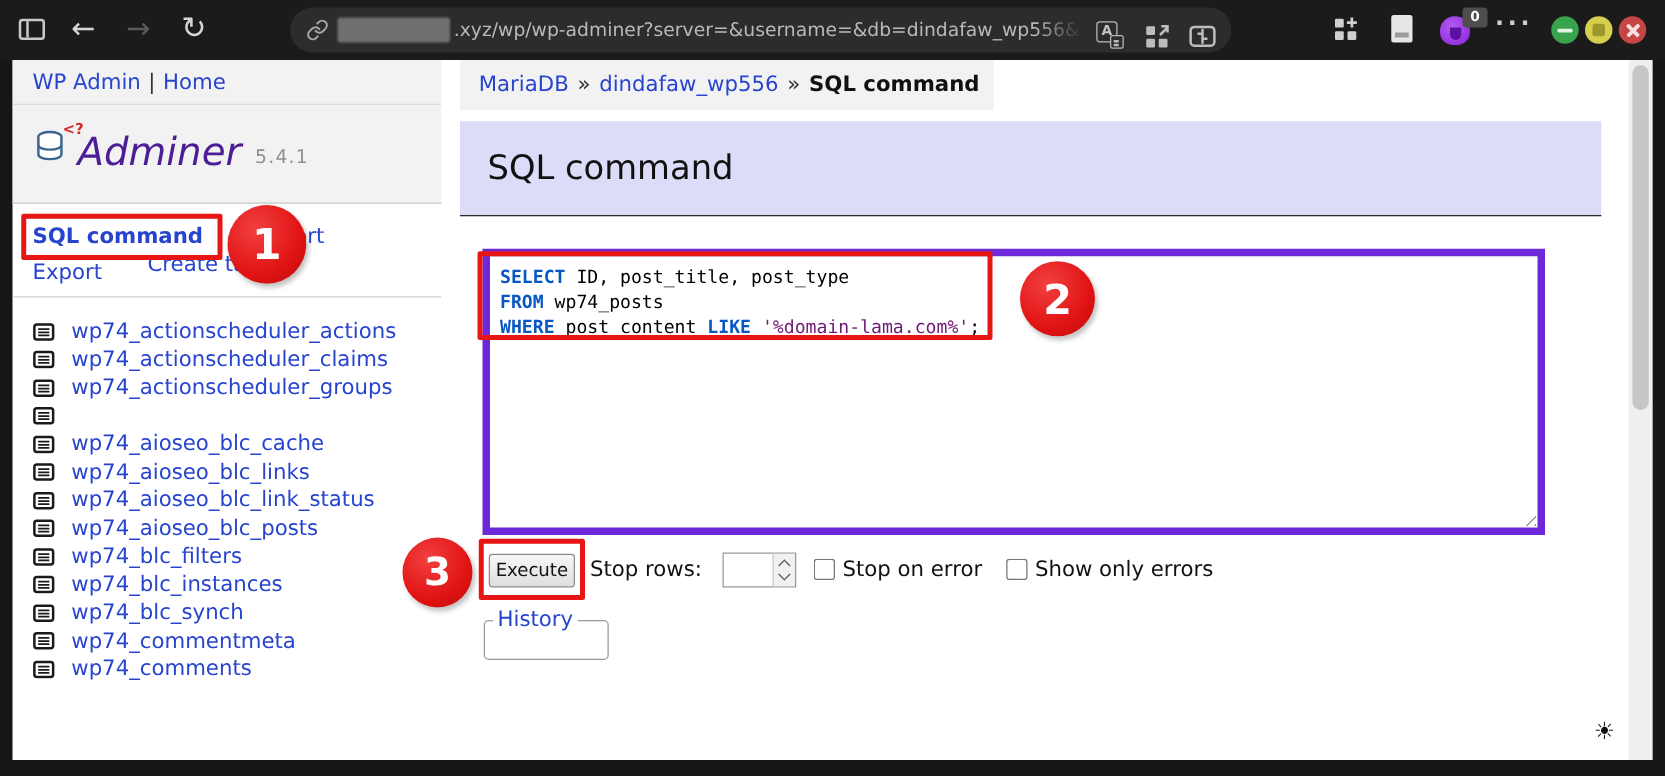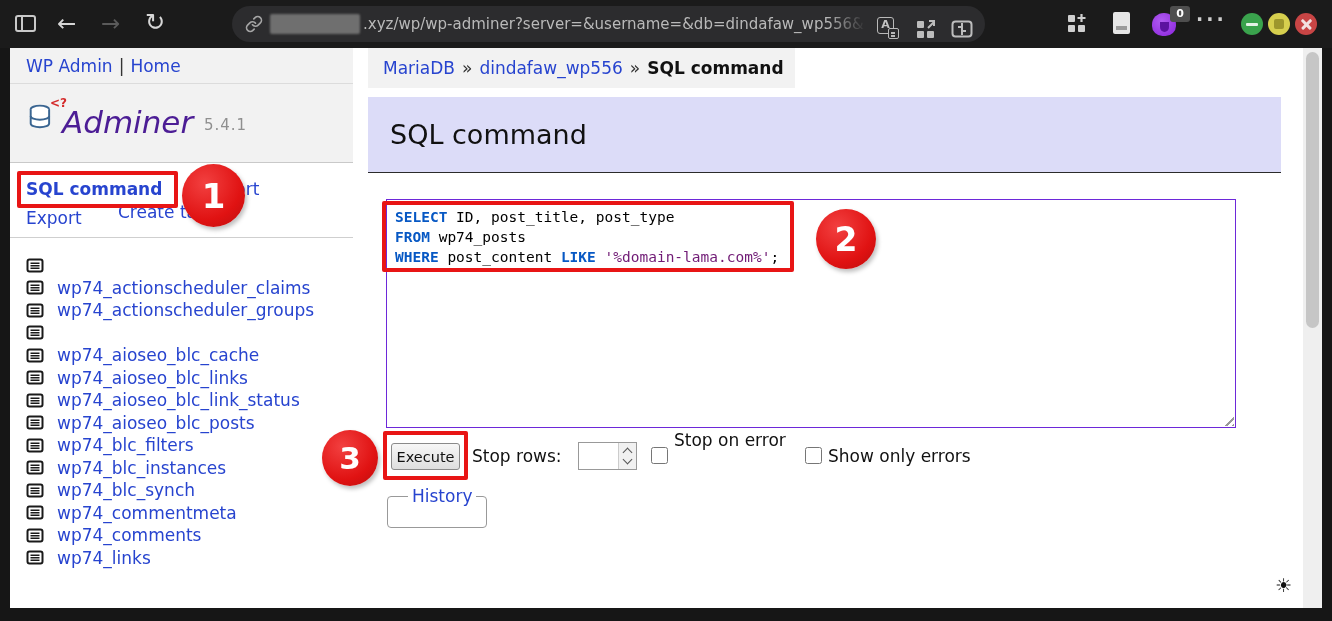--- a/index.html
+++ b/index.html
@@ -48,36 +48,36 @@
   .tables { position:absolute; left:16px; top:206px; width:330px; }
   .trow { display:flex; align-items:center; height:22.5px; }
   .trow svg { flex:0 0 18px; margin-right:13px; }
   .trow a { font-size:17px; white-space:nowrap; }
 
   
   .breadcrumb { position:absolute; left:358px; top:0; width:427px; height:40px; background:#f2f2f2; display:flex; align-items:center; padding-left:15px; font-size:17px; gap:7px; white-space:nowrap; }
   .bc-sep { color:#333; } .bc-cur { color:#111; font-weight:bold; }
   .h2box { position:absolute; left:358px; top:49px; width:913px; height:76px; background:#dcdcf8; border-bottom:1px solid #2b2b2b; display:flex; align-items:center; padding-left:22px; }
   .h2box .t { font-size:27px; color:#111; }
-  .sqlarea { position:absolute; left:376px; top:151px; width:850px; height:229px; background:#fff; border:1px solid #6d28d9; padding:7px 8px; font-family:"DejaVu Sans Mono","Liberation Mono",monospace; font-size:14.5px; line-height:20px; cursor:text; }
+  .sqlarea { position:absolute; left:376px; top:151px; width:850px; height:229px; background:#fff; border:6px solid #6d28d9; padding:7px 8px; font-family:"DejaVu Sans Mono","Liberation Mono",monospace; font-size:14.5px; line-height:20px; cursor:text; }
   .sqlarea .kw { color:#0758c4; font-weight:bold; }
   .sqlarea .str { color:#701a75; }
   .sqlline { white-space:pre; }
   .resize-grip { position:absolute; right:1px; bottom:1px; width:13px; height:13px;
      background:repeating-linear-gradient(135deg, transparent 0 3px, #999 3px 4.5px);
      clip-path:polygon(100% 0, 100% 100%, 0 100%); cursor:nwse-resize; }
   .exec-btn { position:absolute; left:381px; top:395px; width:69px; height:27px; background:linear-gradient(#f7f7f7,#dedede); border:1px solid #8a8a8a; border-radius:3px; font-size:14.5px; font-family:inherit; cursor:pointer; color:#111; }
   .lbl { position:absolute; font-size:17px; color:#111; white-space:nowrap; }
   .spinner { position:absolute; left:568px; top:394px; width:59px; height:28px; background:#fff; border:1px solid #999; }
   .spin-col { position:absolute; right:0; top:0; width:18px; height:26px; background:#f1f1f1; border-left:1px solid #ccc; }
   .spin-up,.spin-down { position:absolute; left:5px; width:7px; height:7px; border-left:1.6px solid #555; border-top:1.6px solid #555; }
   .spin-up { top:6px; transform:rotate(45deg); } .spin-down { top:13px; transform:rotate(225deg); }
   .cb { position:absolute; width:17px; height:17px; accent-color:#444; }
   .histset { position:absolute; left:377px; top:438px; width:100px; height:42px; border:1px solid #999; border-radius:4px; }
-  .histset legend { font-size:17px; color:#2744cf; padding:0 4px; margin-left:20px; cursor:pointer; }
+  .histset legend { font-size:17px; color:#2744cf; padding:0 4px; margin-left:6px; cursor:pointer; }
   .sun { position:absolute; left:1265px; top:526px; font-size:19px; color:#111; cursor:pointer; }
 
   
   .sb-track { position:absolute; left:1293px; top:0; width:19px; height:560px; background:#efefef; }
   .sb-thumb { position:absolute; left:3px; top:4px; width:13px; height:276px; background:#c6c6c6; border-radius:7px; cursor:grab; }
 
   
   .rbox { position:absolute; border:4px solid #e81515; border-radius:2px; z-index:40; pointer-events:none; }
   .box1 { left:7px; top:123px; width:161px; height:37px; }
   .box2 { left:372px; top:153px; width:412px; height:71px; }
@@ -170,20 +170,21 @@
     <a class="lnk menu-lnk" style="left:16px; top:160px;">Export</a>
     <a class="lnk menu-lnk" style="left:108px; top:154px;">Create table</a>
     <div class="sb-hr"></div>
 
     <div class="tables">
       <div class="trow">
           <svg width="18" height="15" viewBox="0 0 18 15">
             <rect x="1.5" y="1.5" width="15" height="12" rx="2" fill="#fff" stroke="#1a1a1a" stroke-width="2"></rect>
             <path d="M4.5 5.3h9 M4.5 7.8h9 M4.5 10.3h9" stroke="#1a1a1a" stroke-width="1.4"></path>
           </svg>
+          <a class="lnk">wp74_actionscheduler_actions</a>
         </div>
       <div class="trow">
           <svg width="18" height="15" viewBox="0 0 18 15">
             <rect x="1.5" y="1.5" width="15" height="12" rx="2" fill="#fff" stroke="#1a1a1a" stroke-width="2"></rect>
             <path d="M4.5 5.3h9 M4.5 7.8h9 M4.5 10.3h9" stroke="#1a1a1a" stroke-width="1.4"></path>
           </svg>
           <a class="lnk">wp74_actionscheduler_claims</a>
         </div>
       <div class="trow">
           <svg width="18" height="15" viewBox="0 0 18 15">
@@ -253,27 +254,20 @@
             <path d="M4.5 5.3h9 M4.5 7.8h9 M4.5 10.3h9" stroke="#1a1a1a" stroke-width="1.4"></path>
           </svg>
           <a class="lnk">wp74_commentmeta</a>
         </div>
       <div class="trow">
           <svg width="18" height="15" viewBox="0 0 18 15">
             <rect x="1.5" y="1.5" width="15" height="12" rx="2" fill="#fff" stroke="#1a1a1a" stroke-width="2"></rect>
             <path d="M4.5 5.3h9 M4.5 7.8h9 M4.5 10.3h9" stroke="#1a1a1a" stroke-width="1.4"></path>
           </svg>
           <a class="lnk">wp74_comments</a>
-        </div>
-      <div class="trow">
-          <svg width="18" height="15" viewBox="0 0 18 15">
-            <rect x="1.5" y="1.5" width="15" height="12" rx="2" fill="#fff" stroke="#1a1a1a" stroke-width="2"></rect>
-            <path d="M4.5 5.3h9 M4.5 7.8h9 M4.5 10.3h9" stroke="#1a1a1a" stroke-width="1.4"></path>
-          </svg>
-          <a class="lnk">wp74_links</a>
         </div>
     </div>
 
     <div class="breadcrumb">
       <a class="lnk">MariaDB</a>
       <span class="bc-sep">»</span>
       <a class="lnk">dindafaw_wp556</a>
       <span class="bc-sep">»</span>
       <span class="bc-cur">SQL command</span>
     </div>
@@ -291,21 +285,21 @@
 
     <button class="exec-btn">Execute</button>
     <span class="lbl" style="left:462px; top:398px;">Stop rows:</span>
     <div class="spinner">
       <div class="spin-col">
           <span class="spin-up"></span>
           <span class="spin-down"></span>
         </div>
     </div>
     <input type="checkbox" class="cb" style="left: 641px; top: 399px;">
-    <span class="lbl" style="left:664px; top:382px;">Stop on error</span>
+    <span class="lbl" style="left:664px; top:398px;">Stop on error</span>
     <input type="checkbox" class="cb" style="left: 795px; top: 399px;">
     <span class="lbl" style="left:818px; top:398px;">Show only errors</span>
 
     <fieldset class="histset">
       <legend>History</legend>
     </fieldset>
 
     <div class="sun">☀</div>
 
     <div class="sb-track">

